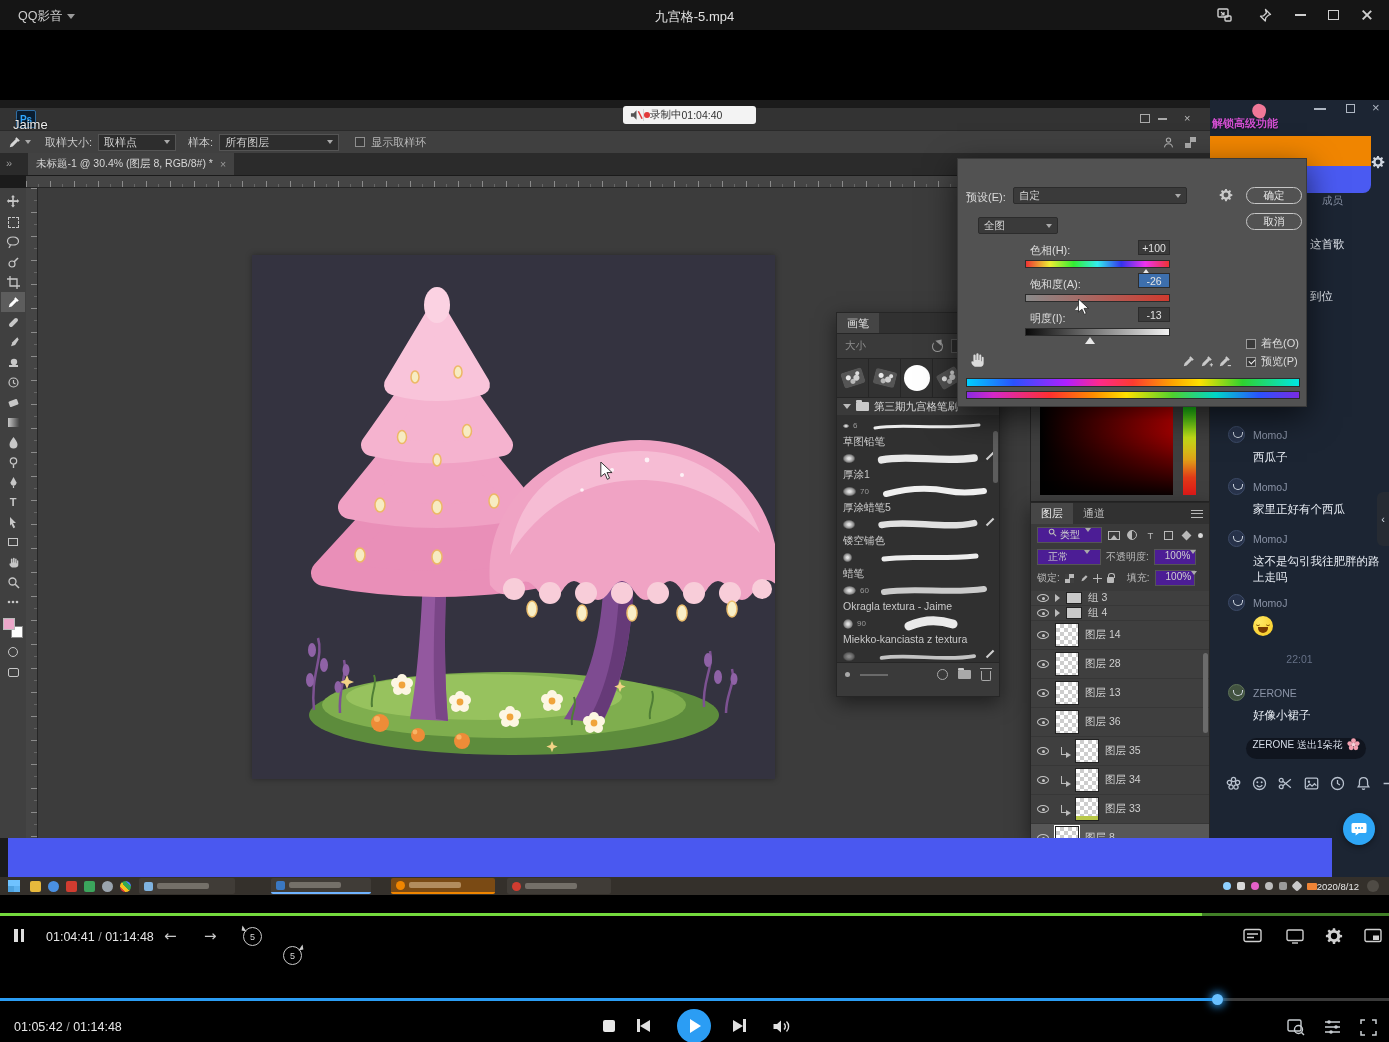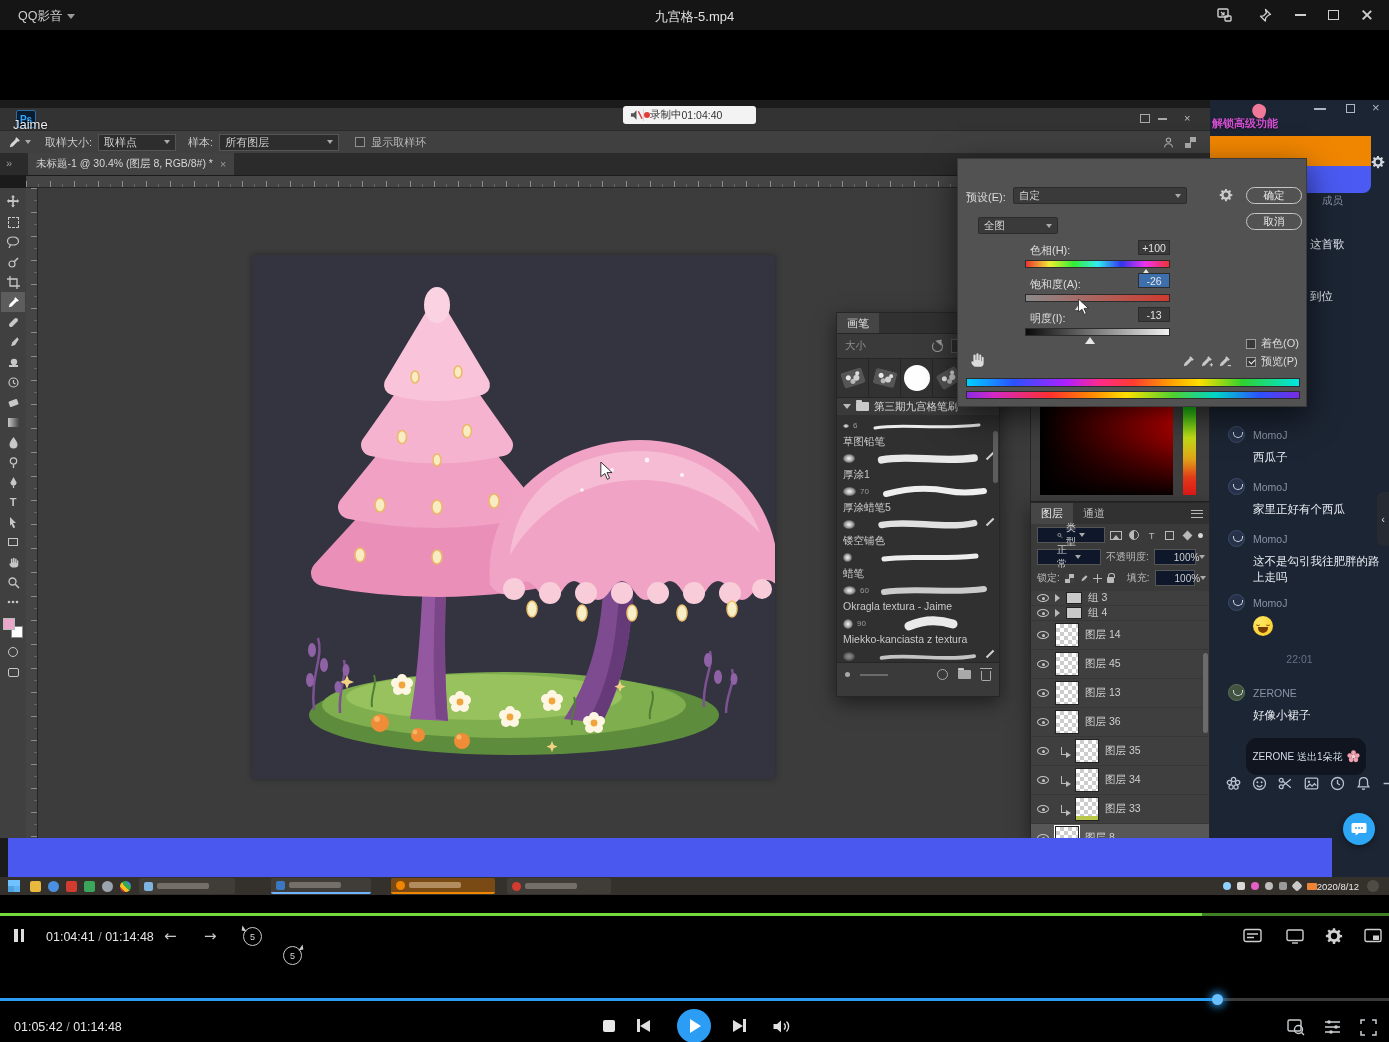--- a/index.html
+++ b/index.html
@@ -83,21 +83,21 @@
 .hue-strip{position:absolute;left:152px;top:8px;width:13px;height:88px;background:linear-gradient(to bottom,#13c413,#c6e018 35%,#e0a018 60%,#e03b18 80%,#e01818)}
 
 
 .layers-panel{left:1030px;top:402px;width:180px;height:336px}
 .lp-tabs{height:21px;background:#313131;display:flex;align-items:center}
 .lp-tab{padding:3px 10px;font-size:11px;color:#b9b9b9}
 .lp-tab.active{background:#464646;color:#ececec}
 .i-burger{margin-left:auto;margin-right:6px;width:12px;height:8px;border-top:1.6px solid #b9b9b9;border-bottom:1.6px solid #b9b9b9;position:relative}
 .i-burger::after{content:"";position:absolute;left:0;top:2.4px;width:12px;height:1.6px;background:#b9b9b9}
 .lp-row{display:flex;align-items:center;padding:0 6px;gap:5px;font-size:10px;color:#b9b9b9}
-.lp-box{background:#0f172a;border:1px solid #555;height:16px;display:flex;align-items:center;padding:0 19px;font-size:10px;color:#cfcfcf}
+.lp-box{background:#4c1d95;border:1px solid #555;height:16px;display:flex;align-items:flex-start;padding:0 10px;font-size:10px;color:#cfcfcf}
 .fi{width:14px;height:12px;display:flex;align-items:center;justify-content:center;color:#b9b9b9;font-size:9.5px}
 .fi-img{width:12px;height:9px;border:1px solid #b9b9b9;position:relative;overflow:hidden}
 .fi-img::after{content:"";position:absolute;left:1px;bottom:-1px;border-left:4px solid transparent;border-right:4px solid transparent;border-bottom:5px solid #b9b9b9}
 .fi-adj{width:10px;height:10px;border-radius:50%;border:1px solid #b9b9b9;background:linear-gradient(90deg,#b9b9b9 50%,transparent 50%)}
 .fi-shape{width:9px;height:9px;border:1px solid #b9b9b9}
 .i-checker{width:9px;height:9px;background:conic-gradient(#b9b9b9 25%,#3f3f3f 0 50%,#b9b9b9 0 75%,#3f3f3f 0)}
 .i-lock{width:7px;height:6px;background:#b9b9b9;border-radius:1px;position:relative;margin-top:3px}
 .i-lock::before{content:"";position:absolute;left:1px;top:-4px;width:5px;height:4px;border:1.2px solid #b9b9b9;border-bottom:none;border-radius:3px 3px 0 0}
 .i-cross{position:relative;width:9px;height:9px}
 .i-cross::before{content:"";position:absolute;left:4px;top:0;width:1.5px;height:9px;background:#b9b9b9}
@@ -135,21 +135,21 @@
 .cctalk{left:1210px;top:0;width:179px;height:795px;background:#1c2533;z-index:5}
 .ct-name{font-size:10.5px;color:#8a93a6}
 .ct-msg{font-size:11.5px;color:#e8edf4;line-height:16px}
 .avatar{width:17px;height:17px;border-radius:50%;background:#27324a;border:1px solid #3c4a66;position:relative;flex:none}
 .avatar::after{content:"";position:absolute;left:4px;top:5px;width:8px;height:5px;border:1.2px solid #cfd6e0;border-top:none;border-radius:0 0 6px 6px}
 .avatar.green{background:#41523f;border-color:#5d7258}
 .promo-orange{position:absolute;left:0;top:36px;width:161px;height:30px;background:#f08500;z-index:16}
 .promo-blue{position:absolute;left:0;top:66px;width:161px;height:27px;background:#4a5af2;border-radius:0 0 8px 8px;z-index:16}
 .promo-title{position:absolute;left:2px;top:16px;font-size:11px;font-weight:bold;color:#d14fd0;z-index:17;text-shadow:0 1px 2px rgba(0,0,0,.5)}
 .mascot{position:absolute;left:42px;top:4px;width:14px;height:14px;background:#f07898;border-radius:50% 50% 40% 60%;transform:rotate(20deg);z-index:17}
-.gift-pill{position:absolute;left:36px;top:638px;width:120px;height:37px;background:#10151f;border-radius:11px;display:flex;align-items:center;justify-content:center;gap:4px;font-size:10px;color:#d6dde8}
+.gift-pill{position:absolute;left:36px;top:638px;width:120px;height:21px;background:#10151f;border-radius:11px;display:flex;justify-content:center;gap:4px;font-size:10px;color:#d6dde8}
 .emoji-laugh{width:20px;height:20px;border-radius:50%;background:radial-gradient(circle at 35% 30%,#ffe864,#f7c81e);position:relative}
 .emoji-laugh::before{content:"";position:absolute;left:3px;top:6px;width:4px;height:3px;border-bottom:1.6px solid #7a4b00;border-radius:50%}
 .emoji-laugh::after{content:"";position:absolute;right:3px;top:6px;width:4px;height:3px;border-bottom:1.6px solid #7a4b00;border-radius:50%}
 .emoji-mouth{position:absolute;left:5px;bottom:3px;width:10px;height:6px;background:#7a3b00;border-radius:0 0 10px 10px}
 .qq-bubble{left:1343px;top:713px;width:32px;height:32px;border-radius:50%;background:#2ea6f6;z-index:40;box-shadow:0 2px 6px rgba(0,0,0,.4);display:flex;align-items:center;justify-content:center}
 .collapse-tab{left:1377px;top:392px;width:12px;height:54px;background:#262b33;border-radius:6px 0 0 6px;z-index:8;display:flex;align-items:center;justify-content:center;color:#cfd6e0;font-size:11px}
 
 
 .banner{left:8px;top:738px;width:1324px;height:39px;background:#4a58f0;z-index:30}
 .taskbar{left:0;top:777px;width:1389px;height:18px;background:#34302b;z-index:31;display:flex;align-items:center}
@@ -728,21 +728,21 @@
           <span class="lname">组 4</span>
         </div>
         <div class="lrow" style="height:29px">
           <span class="i-eye"></span>
             <span class="lthumb"></span>
           <span class="lname">图层 14</span>
         </div>
         <div class="lrow" style="height:29px">
           <span class="i-eye"></span>
             <span class="lthumb"></span>
-          <span class="lname">图层 45</span>
+          <span class="lname">图层 28</span>
         </div>
         <div class="lrow" style="height:29px">
           <span class="i-eye"></span>
             <span class="lthumb"></span>
           <span class="lname">图层 13</span>
         </div>
         <div class="lrow" style="height:29px">
           <span class="i-eye"></span>
             <span class="lthumb"></span>
           <span class="lname">图层 36</span>

